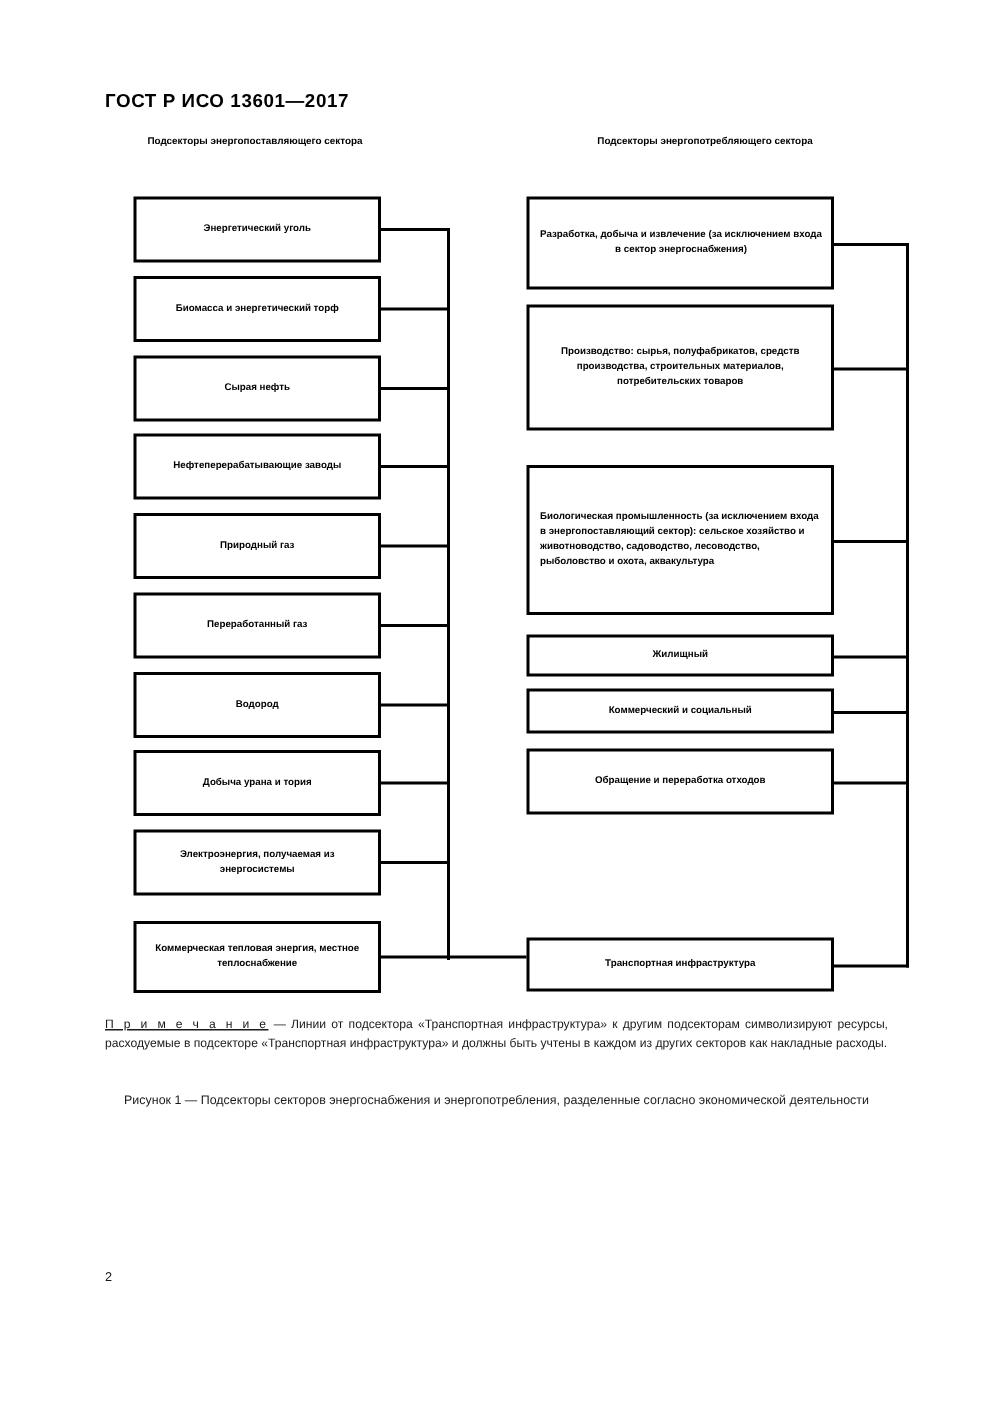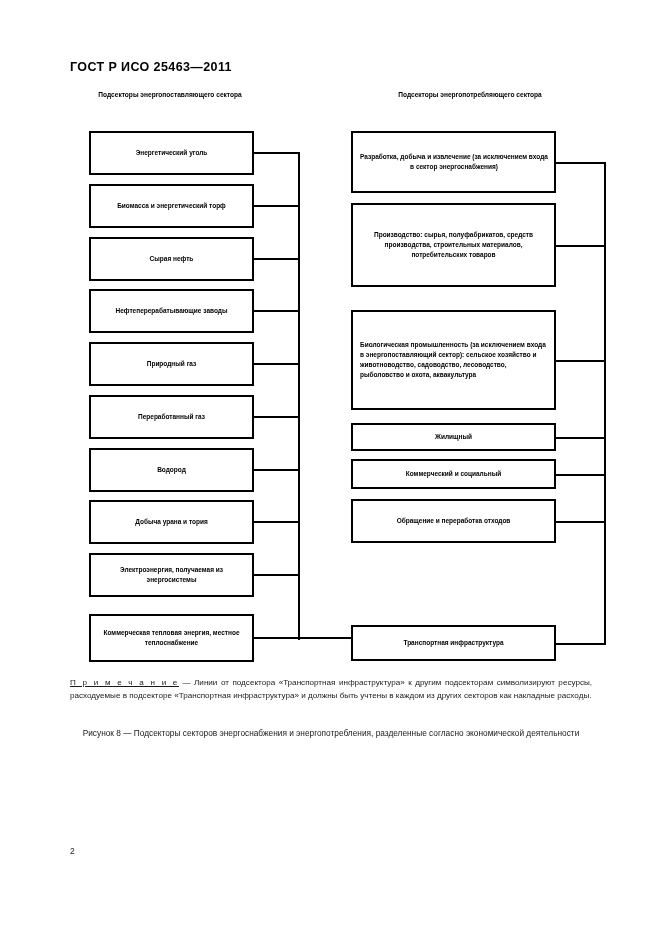--- a/index.html
+++ b/index.html
@@ -76,21 +76,21 @@
   .page-num{
     position:absolute;left:70px;top:846px;
     font-size:8.5px;color:#1a1a1a;
   }
 </style>
 </head>
 <body>
 
 <div class="page">
 
-  <div class="doc-title">ГОСТ Р ИСО 25463—2011</div>
+  <div class="doc-title">ГОСТ Р ИСО 13601—2017</div>
 
   <div class="col-head" id="head-left">Подсекторы энергопоставляющего сектора</div>
   <div class="col-head" id="head-right">Подсекторы энергопотребляющего сектора</div>
 
   <div class="diagram">
 
     <div class="node" style="left:89px;top:131px;width:165px;height:44px;">
       <span>Энергетический уголь</span>
     </div>
     <div class="node" style="left:89px;top:184px;width:165px;height:44px;">
@@ -167,17 +167,17 @@
     <div class="hline" style="left:556px;top:643px;width:50px;"></div>
 
     <div class="vline" style="left:604px;top:162px;height:483px;"></div>
 
   </div>
 
   <div class="note">
     <span class="lead">П р и м е ч а н и е</span><span> — Линии от подсектора «Транспортная инфраструктура» к другим подсекторам символизируют ресурсы, расходуемые в подсекторе «Транспортная инфраструктура» и должны быть учтены в каждом из других секторов как накладные расходы.</span>
   </div>
 
-  <div class="caption">Рисунок 8 — Подсекторы секторов энергоснабжения и энергопотребления, разделенные согласно экономической деятельности</div>
+  <div class="caption">Рисунок 1 — Подсекторы секторов энергоснабжения и энергопотребления, разделенные согласно экономической деятельности</div>
 
   <div class="page-num">2</div>
 
 </div>
 
 </body></html>

